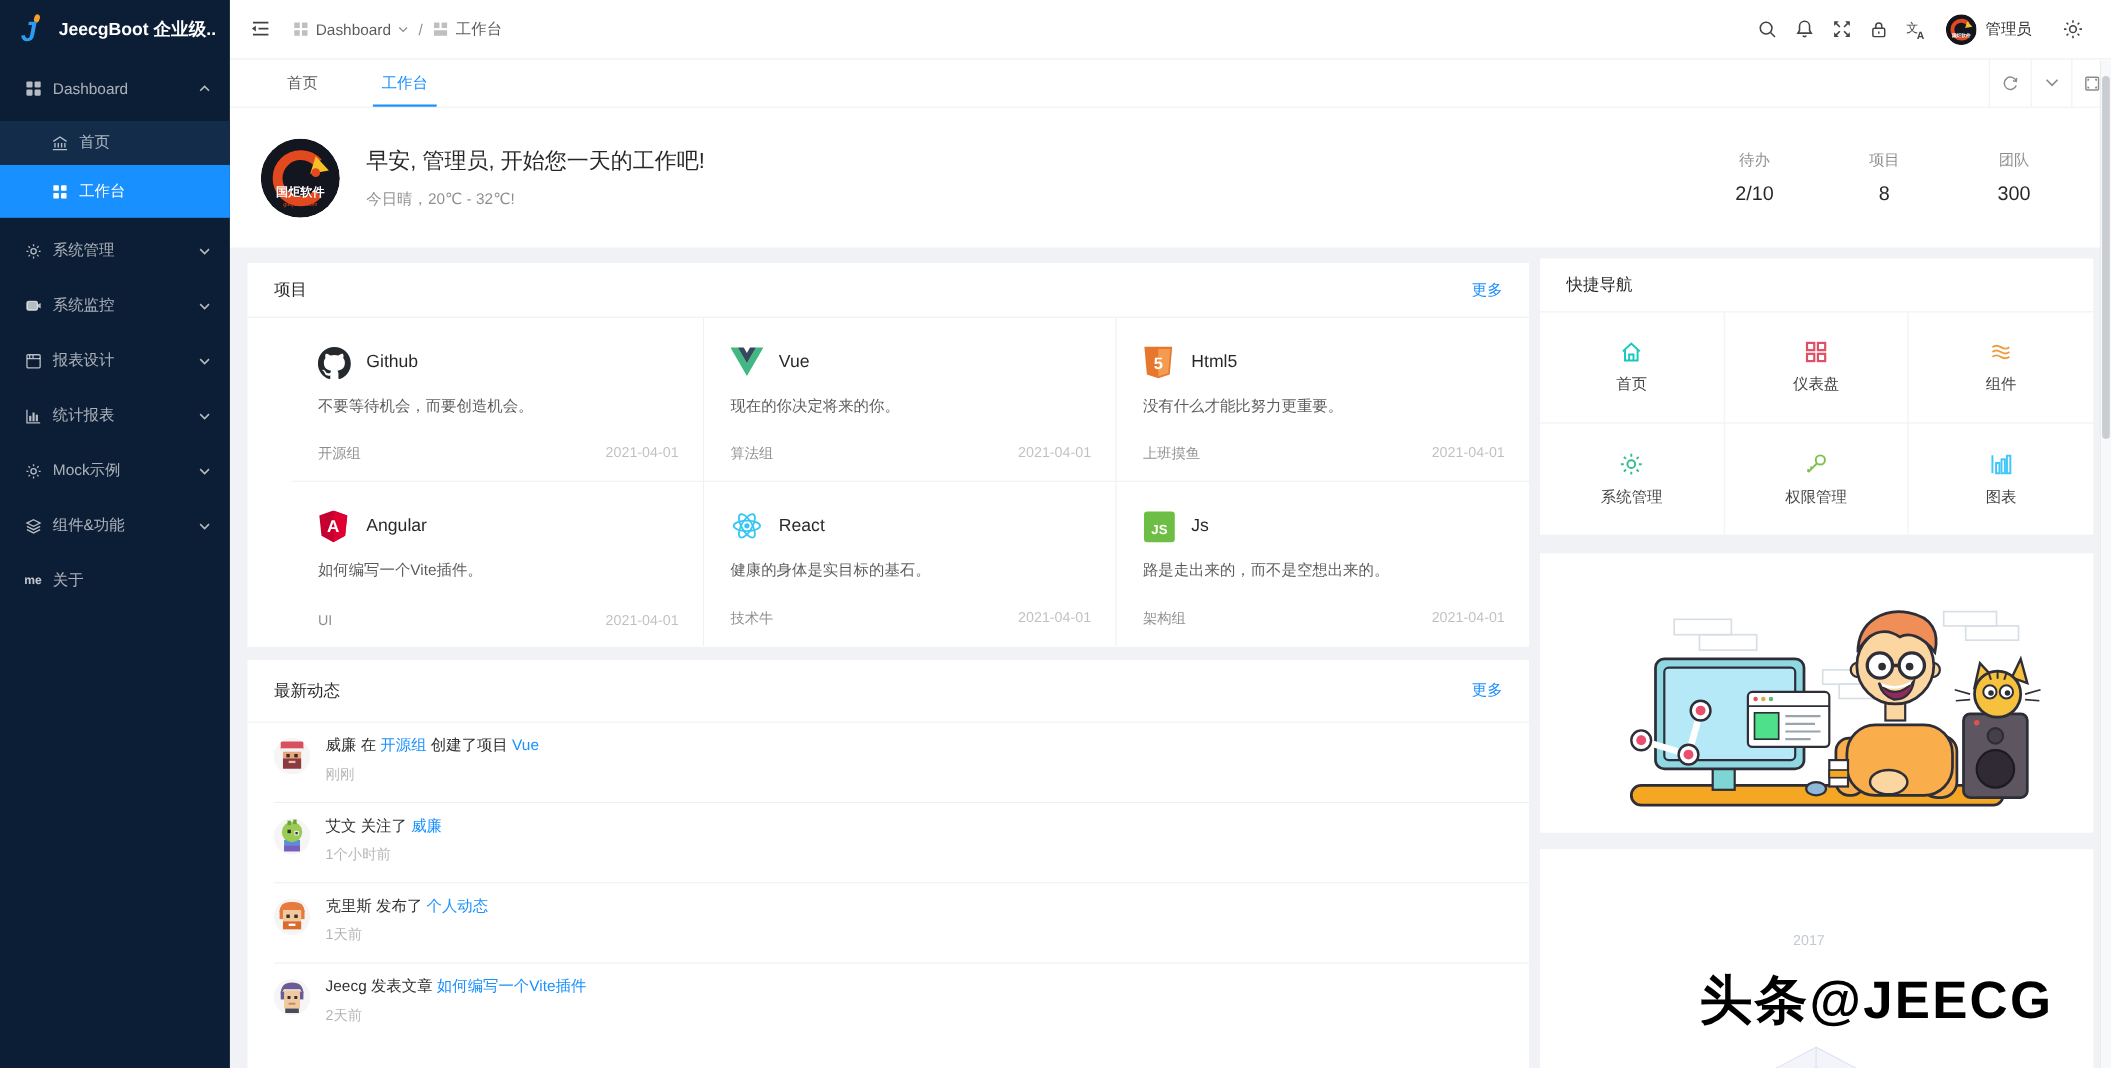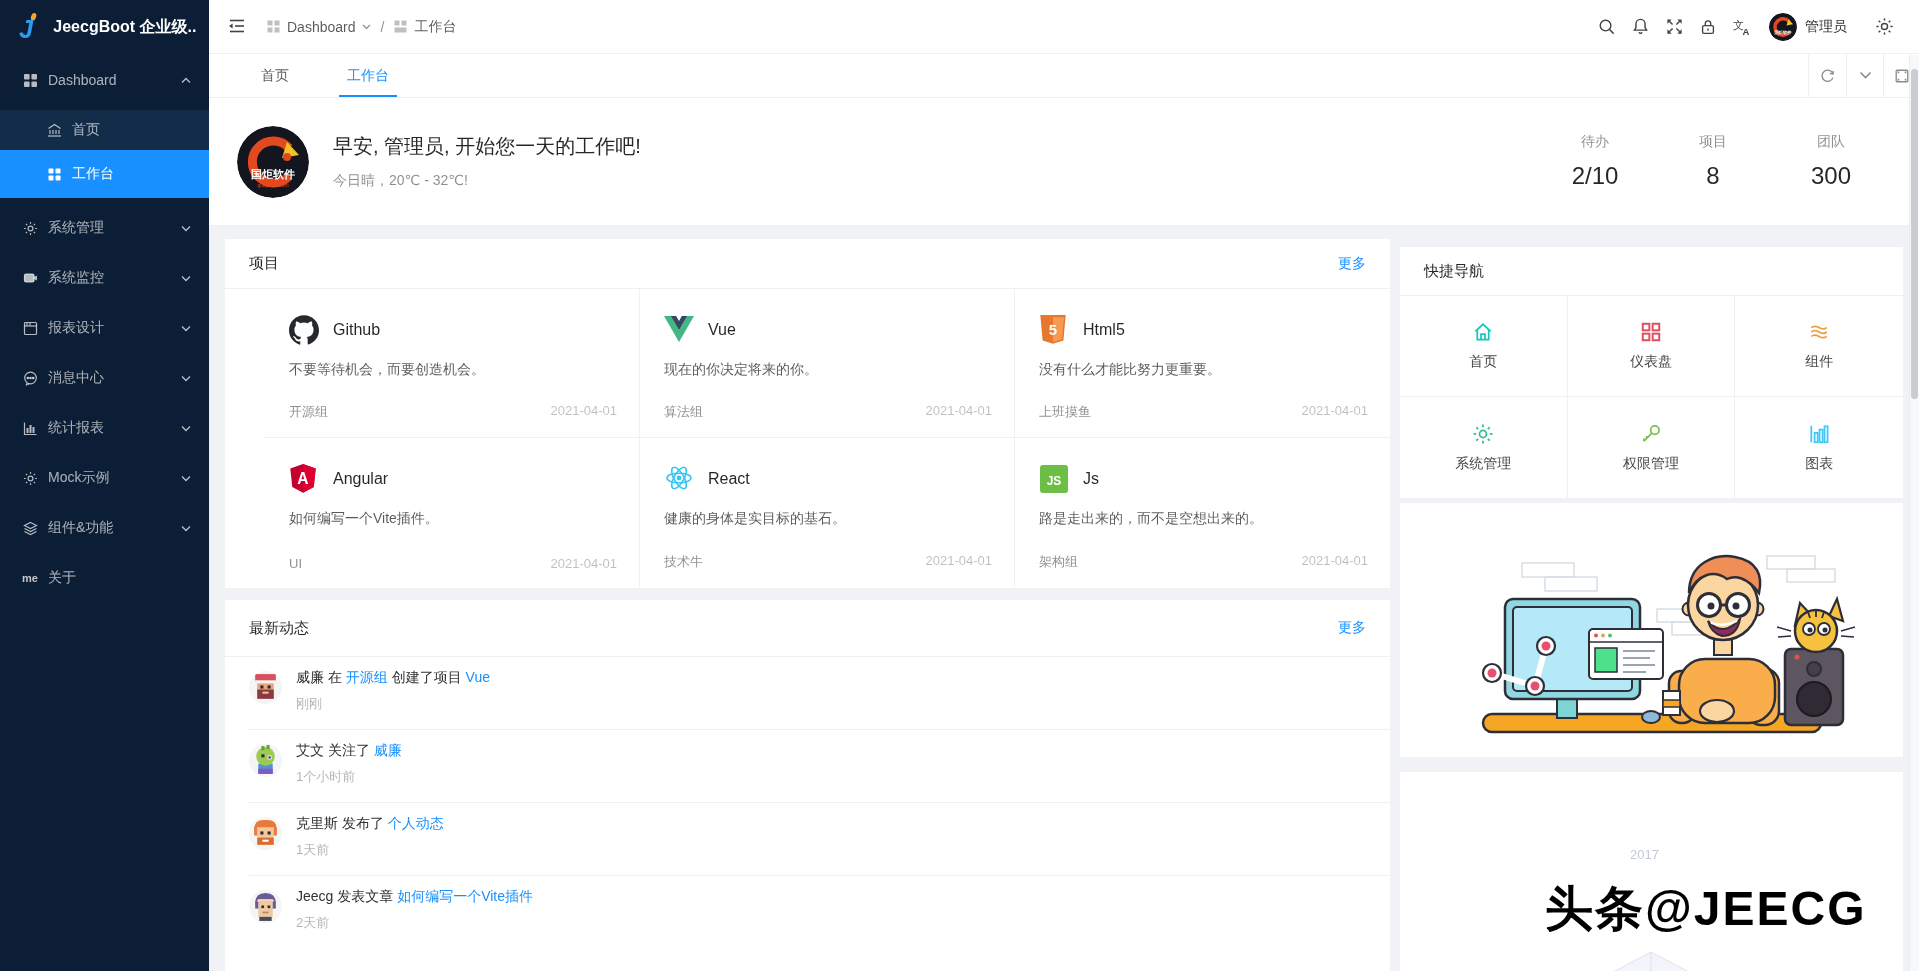--- a/index.html
+++ b/index.html
@@ -45,21 +45,21 @@
 
   
   .banner { position:absolute; left:209px; top:98px; width:1710px; height:127px; background:#fff; display:flex; align-items:center; padding:0 60px 0 28px; z-index:10; }
   .b-avatar { width:72px; height:72px; border-radius:50%; overflow:hidden; flex:none; }
   .b-texts { margin-left:24px; }
   .b-greet { font-size:20px; color:rgba(0,0,0,.85); }
   .b-weather { font-size:14px; color:rgba(0,0,0,.45); margin-top:12px; }
   .b-stats { margin-left:auto; display:flex; gap:62px; }
   .stat { text-align:center; min-width:56px; }
   .stat .s-label { font-size:14px; color:rgba(0,0,0,.45); }
-  .stat .s-value { font-size:24px; color:rgba(0,0,0,.85); margin-top:11px; }
+  .stat .s-value { font-size:18px; color:rgba(0,0,0,.85); margin-top:11px; }
 
   
   .main { position:absolute; left:209px; top:225px; width:1710px; height:746px; overflow:hidden; }
   .card { position:absolute; background:#fff; }
   .card-head { height:50px; display:flex; align-items:center; padding:0 24px; border-bottom:1px solid #f0f0f0; }
   .card-title { font-size:15px; color:rgba(0,0,0,.85); font-weight:500; }
   .more-link { margin-left:auto; font-size:14px; color:#1890ff; cursor:pointer; }
 
   .projects-card { left:16px; top:14px; width:1165px; height:349px; }
   .proj-grid { display:grid; grid-template-columns:1fr 1fr 1fr;padding-left:40px; }
@@ -77,21 +77,21 @@
   .news-card { left:16px; top:375px; width:1165px; height:400px; }
   .news-head { height:57px; }
   .news-item { height:73px; margin:0 0 0 24px; padding:12px 32px 0 0; border-bottom:1px solid #f0f0f0; display:flex; }
   .news-item:last-child { border-bottom:none; }
   .n-avatar { width:33px; height:33px; border-radius:50%; overflow:hidden; flex:none; margin-top:2px; background:#f5f5f5; }
   .n-body { margin-left:14px; }
   .n-line { font-size:14px; color:#303133; }
   .n-link { color:#1890ff; cursor:pointer; }
   .n-time { font-size:13px; color:rgba(0,0,0,.3); margin-top:8px; }
 
-  .quicknav-card { left:1191px; top:22px; width:503px; height:251px; }
+  .quicknav-card { left:1191px; top:10px; width:503px; height:251px; }
   .qn-head { height:49px; }
   .qn-grid { display:grid; grid-template-columns:1fr 1fr 1fr; }
   .qn-cell { height:101px; border-right:1px solid #f0f0f0; border-bottom:1px solid #f0f0f0; display:flex; flex-direction:column; align-items:center; justify-content:center; cursor:pointer; }
   .qn-cell:nth-child(3n) { border-right:none; }
   .qn-cell:nth-child(n+4) { border-bottom:none; }
   .qn-label { font-size:14px; color:rgba(0,0,0,.75); margin-top:10px; }
 
   .illo-card { left:1191px; top:278px; width:503px; height:254px; display:flex; align-items:center; justify-content:center; }
 
   .sales-card { left:1191px; top:547px; width:503px; height:240px; }
@@ -202,37 +202,20 @@
     <li class="m-item">
       <span class="mi">
         <svg width="15" height="15" viewBox="0 0 15 15" fill="none" stroke="rgba(255,255,255,.7)" stroke-width="1.2">
             <rect x="1.5" y="1.5" width="12" height="12" rx="1"></rect>
             <line x1="1.5" y1="5" x2="13.5" y2="5"></line>
             <line x1="4" y1="2" x2="4" y2="4.5"></line>
             <line x1="7" y1="2" x2="7" y2="4.5"></line>
           </svg>
       </span>
       <span class="lbl">报表设计</span>
-      <span class="caret">
-          <svg width="10" height="7" viewBox="0 0 10 7">
-            <polyline points="1,1.5 5,5.5 9,1.5" fill="none" stroke="rgba(255,255,255,.7)" stroke-width="1.4"></polyline>
-          </svg>
-        </span>
-    </li>
-    <li class="m-item">
-      <span class="mi">
-        <svg width="15" height="15" viewBox="0 0 15 15" fill="none" stroke="rgba(255,255,255,.7)" stroke-width="1.2">
-            <circle cx="7.5" cy="7" r="5.8"></circle>
-            <circle cx="4.8" cy="7" r="0.7" fill="rgba(255,255,255,.7)"></circle>
-            <circle cx="7.5" cy="7" r="0.7" fill="rgba(255,255,255,.7)"></circle>
-            <circle cx="10.2" cy="7" r="0.7" fill="rgba(255,255,255,.7)"></circle>
-            <path d="M4,12 L3,14.2 L6.5,12.8" stroke-width="1"></path>
-          </svg>
-      </span>
-      <span class="lbl">消息中心</span>
       <span class="caret">
           <svg width="10" height="7" viewBox="0 0 10 7">
             <polyline points="1,1.5 5,5.5 9,1.5" fill="none" stroke="rgba(255,255,255,.7)" stroke-width="1.4"></polyline>
           </svg>
         </span>
     </li>
     <li class="m-item">
       <span class="mi">
         <svg width="15" height="15" viewBox="0 0 15 15" fill="rgba(255,255,255,.7)">
             <rect x="3.5" y="7" width="2" height="5"></rect>

